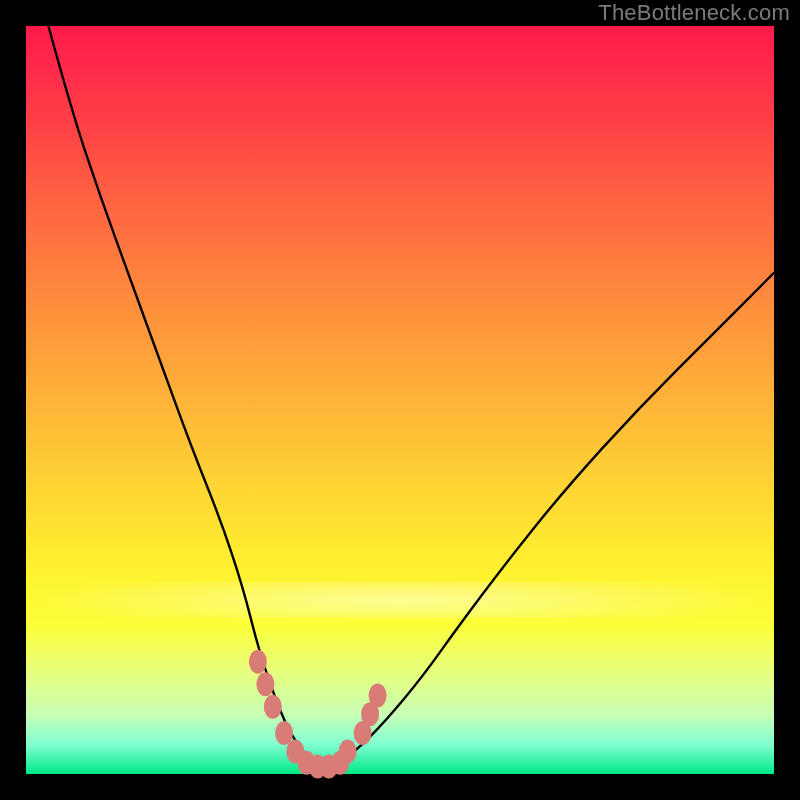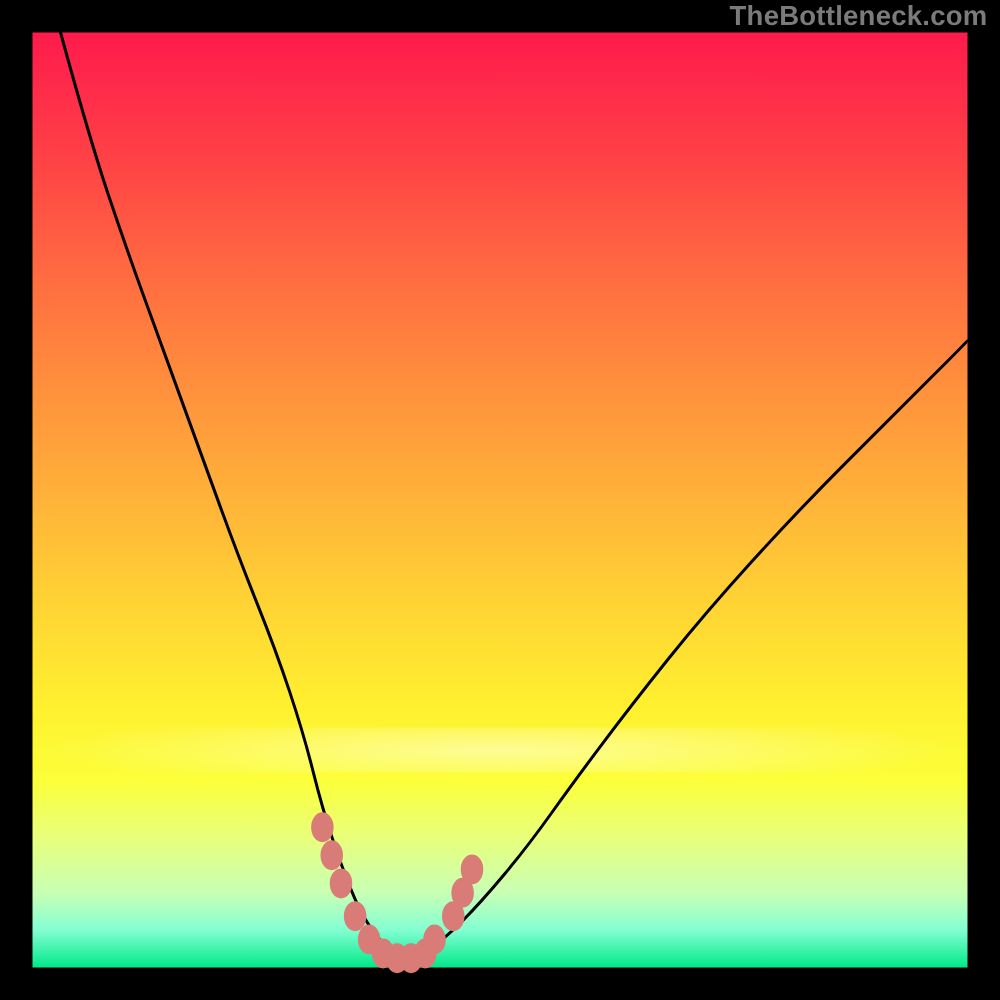--- a/index.html
+++ b/index.html
@@ -42,21 +42,21 @@
       #00e888 100%
     );
   }
   .watermark {
     position: absolute;
     top: 0;
     right: 10px;
     color: #7b7b7b;
     font-size: 22px;
     letter-spacing: 0.2px;
-    font-weight: 700;
+    font-weight: 400;
   }
   svg.curve {
     position: absolute;
     top: 26px;
     left: 26px;
     width: 748px;
     height: 748px;
     overflow: visible;
   }
   .glow-band {

